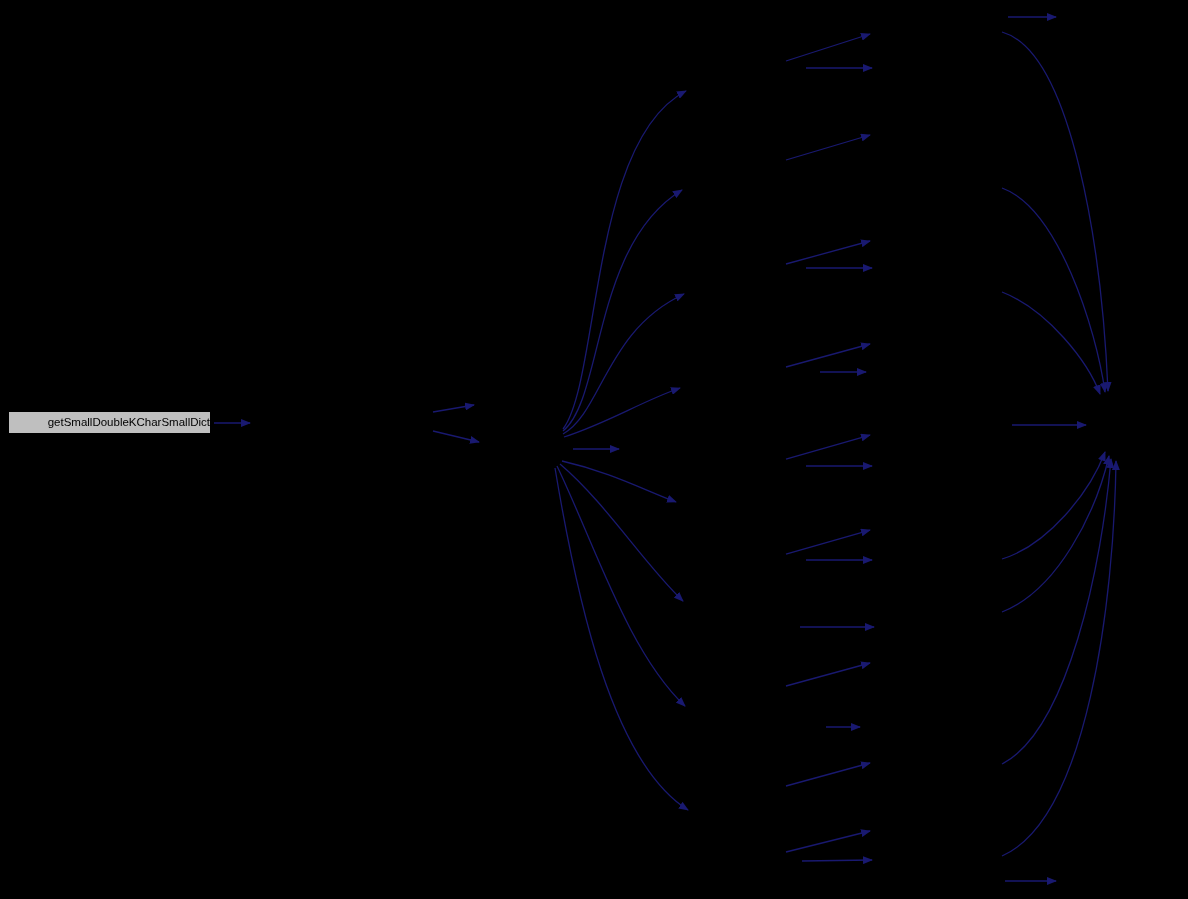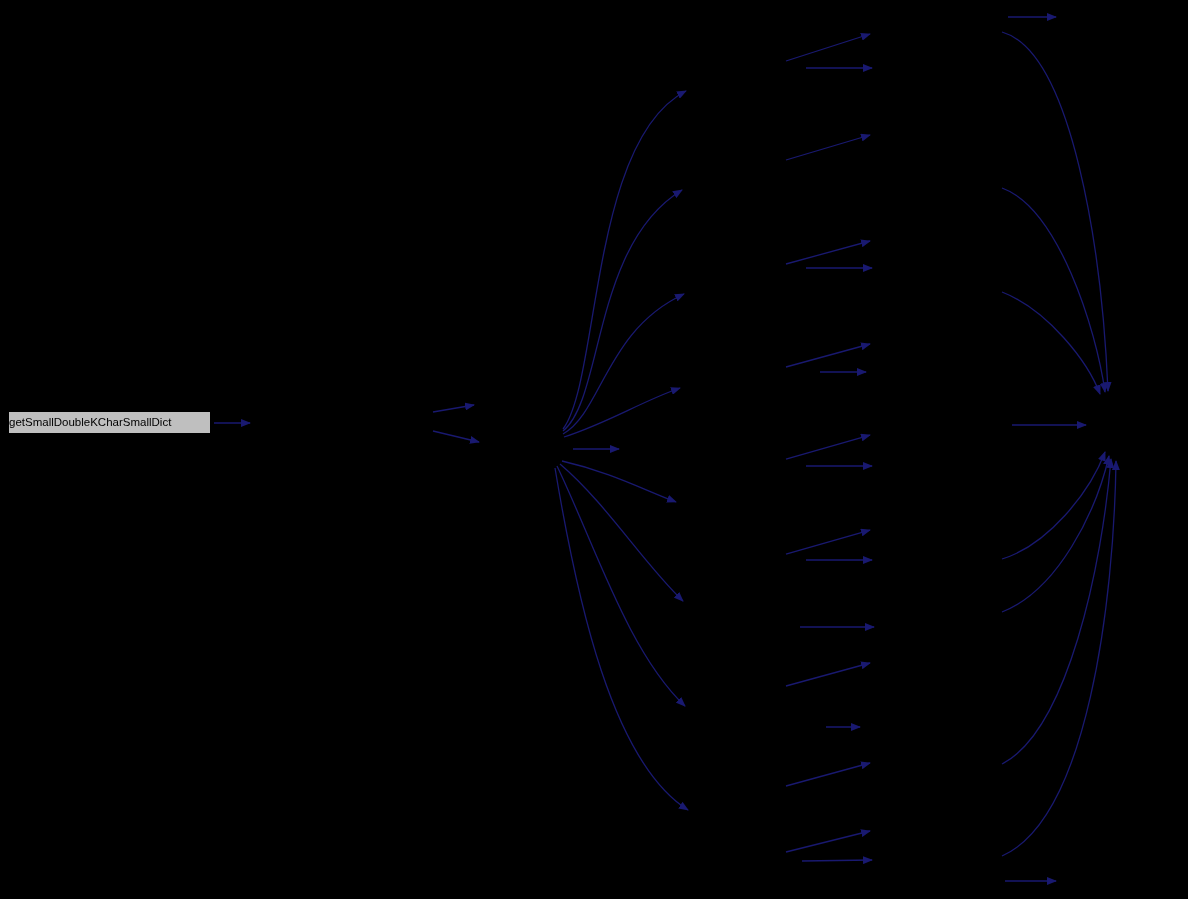--- a/index.html
+++ b/index.html
@@ -39,21 +39,21 @@
     left: 8px;
     top: 411px;
     width: 203px;
     height: 23px;
     box-sizing: border-box;
     background: var(--node-fill);
     border: 1px solid var(--node-border);
     color: var(--node-text);
     font-size: 11.5px;
     line-height: 21px;
-    text-align: left;
+    text-align: right;
     white-space: nowrap;
     overflow: hidden;
   }
 </style>
 </head>
 <body>
 
 <div class="canvas">
 
   <svg class="edges-svg" viewBox="0 0 1188 899" xmlns="http://www.w3.org/2000/svg">

